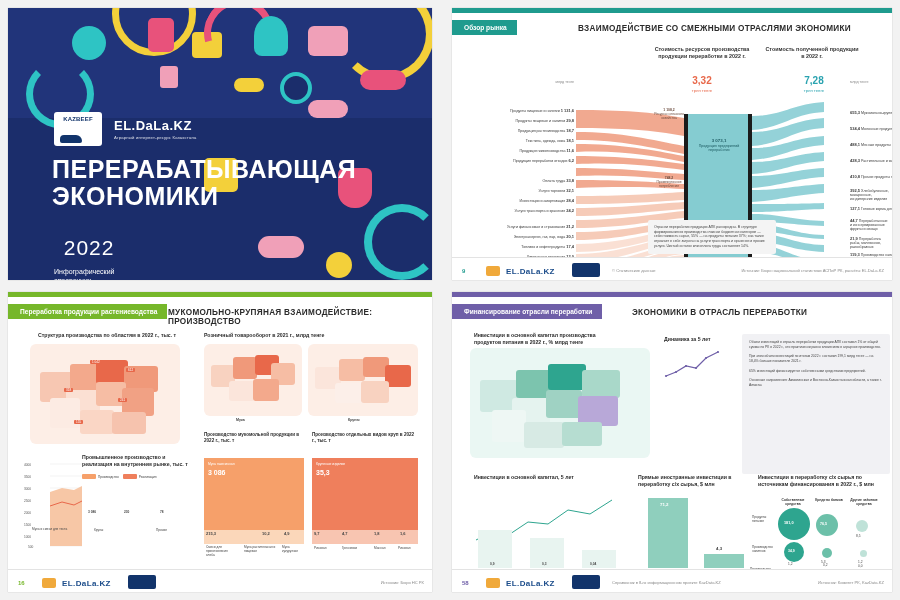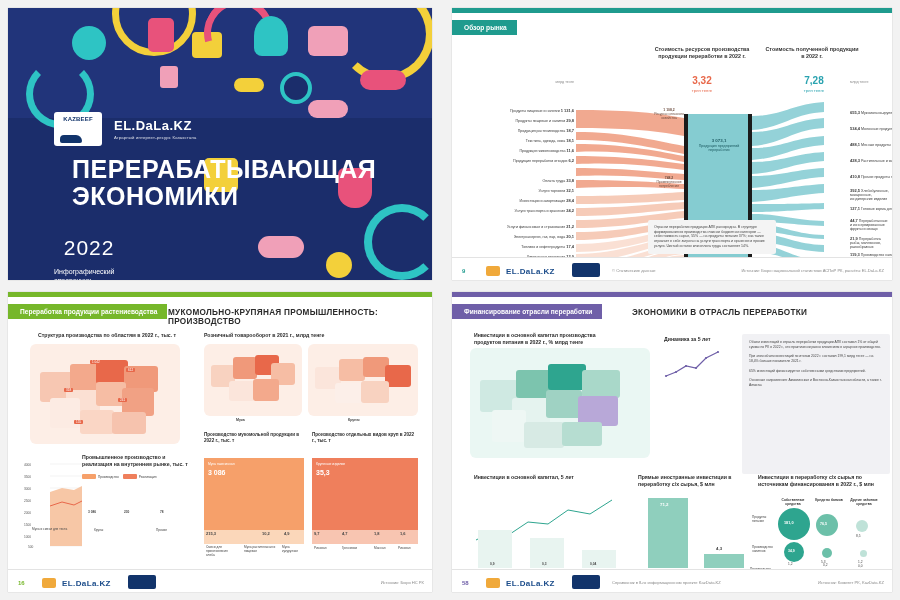--- a/index.html
+++ b/index.html
@@ -13,21 +13,21 @@
   #s1 .band{position:absolute;left:0;right:0;top:0;height:110px;background:#21347a;}
   .blob{position:absolute;}
   .ring{border-radius:50%;border-style:solid;background:transparent;}
   .cover-logos{position:absolute;left:46px;top:104px;display:flex;align-items:center;gap:12px;}
   .logo-kz{width:48px;height:34px;background:#fff;border-radius:3px;position:relative;display:flex;align-items:center;justify-content:center;}
   .logo-kz .lbl{font-size:6px;font-weight:bold;color:#12346b;letter-spacing:.2px;}
   .logo-kz .cow{position:absolute;bottom:3px;left:6px;width:22px;height:8px;background:#12346b;border-radius:4px 6px 2px 2px;}
   .logo-el{color:#fff;}
   .logo-el .t{font-size:13px;font-weight:bold;letter-spacing:.5px;}
   .logo-el .s{font-size:4.2px;opacity:.85;letter-spacing:.2px;margin-top:2px;}
-  .cover-title{position:absolute;left:44px;top:148px;width:350px;margin-left:20px;}
+  .cover-title{position:absolute;left:44px;top:148px;width:350px;}
   .cover-title .l1,.cover-title .l3{font-size:25px;font-weight:bold;color:#fff;letter-spacing:.5px;line-height:1.06;}
   .cover-title .l2{display:inline-block;font-size:25px;font-weight:bold;color:#fff;letter-spacing:.5px;line-height:1.06;border:2px solid #2ec4c4;border-radius:16px;padding:1px 12px 3px;margin:3px 0;}
   .cover-year{position:absolute;left:46px;top:228px;display:flex;align-items:flex-end;gap:8px;flex-direction:column;}
   .cover-year .y{font-size:21px;color:#fff;font-weight:300;letter-spacing:1px;}
   .cover-year .sub{color:#fff;font-size:7px;line-height:1.25;padding-bottom:3px;}
 
   
   .tag{position:absolute;left:0;top:12px;color:#fff;font-size:6.6px;font-weight:bold;padding:4px 10px 4px 12px;}
   .tag.teal{background:#1f9b8e;}
   .tag.green{background:#76b72a;}
@@ -132,20 +132,21 @@
       <div class="sub">
         <div>Инфографический</div>
         <div>справочник</div>
       </div>
     </div>
   </div>
 
   <div class="slide" id="s2">
     <div class="hr-top"></div>
     <div class="tag teal">Обзор рынка</div>
+    <div class="s-title" style="left:126px;top:16px;">ВЗАИМОДЕЙСТВИЕ СО СМЕЖНЫМИ ОТРАСЛЯМИ ЭКОНОМИКИ</div>
 
     <div class="sk-col-title" style="left:196px;top:38px;width:108px;">Стоимость ресурсов производства продукции переработки в 2022 г.</div>
     <div class="sk-col-title" style="left:312px;top:38px;width:96px;">Стоимость полученной продукции в 2022 г.</div>
 
     <div class="big-num" style="left:204px;top:62px;width:92px;color:#e8684a;">
       <span class="n">3,32</span>
       <span class="u">трлн тенге</span>
     </div>
     <div class="big-num" style="left:316px;top:62px;width:92px;color:#2aa3b0;">
       <span class="n">7,28</span>
@@ -250,21 +251,21 @@
       <div class="el">EL.DaLa.KZ</div>
     </div>
     <div class="foot-kz"></div>
     <div class="src2" style="left:160px;">© Статические данные</div>
     <div class="src">Источник: Бюро национальной статистики АСПиР РК, расчёты EL.DaLa.KZ</div>
   </div>
 
   <div class="slide" id="s3">
     <div class="hr-top"></div>
     <div class="tag green">Переработка продукции растениеводства</div>
-    <div class="s-title" style="left:160px;top:16px;">МУКОМОЛЬНО-КРУПЯНАЯ ПРОМЫШЛЕННОСТЬ: ПРОИЗВОДСТВО</div>
+    <div class="s-title" style="left:160px;top:16px;">МУКОМОЛЬНО-КРУПЯНАЯ ВЗАИМОДЕЙСТВИЕ: ПРОИЗВОДСТВО</div>
 
     <div class="blk-title" style="left:30px;top:40px;">Структура производства по областям в 2022 г., тыс. т</div>
 
     <div class="map" style="left:22px;top:52px;width:150px;height:100px;">
       <div class="kz-map" style="inset:6px;">
         <span style="left:4px;top:22px;width:34px;height:30px;background:#f7c7b2;"></span>
         <span style="left:34px;top:14px;width:30px;height:26px;background:#f3a98c;"></span>
         <span style="left:60px;top:10px;width:32px;height:24px;background:#e8684a;"></span>
         <span style="left:88px;top:16px;width:34px;height:26px;background:#f0997a;"></span>
         <span style="left:30px;top:40px;width:34px;height:26px;background:#fbe0d3;"></span>

